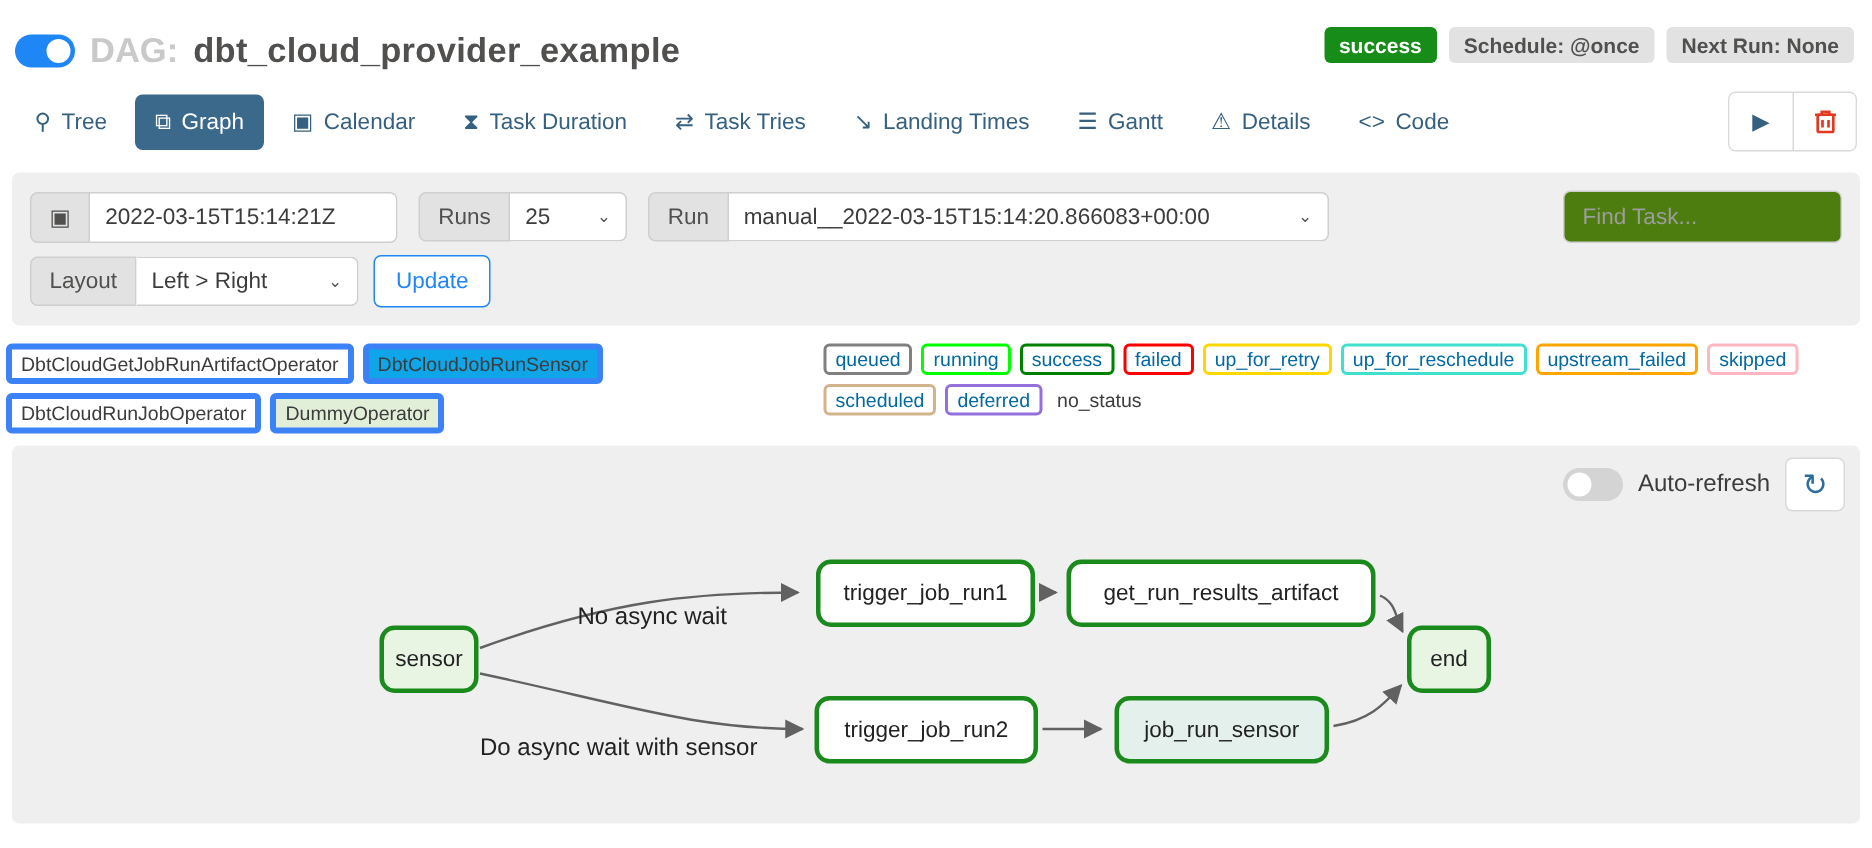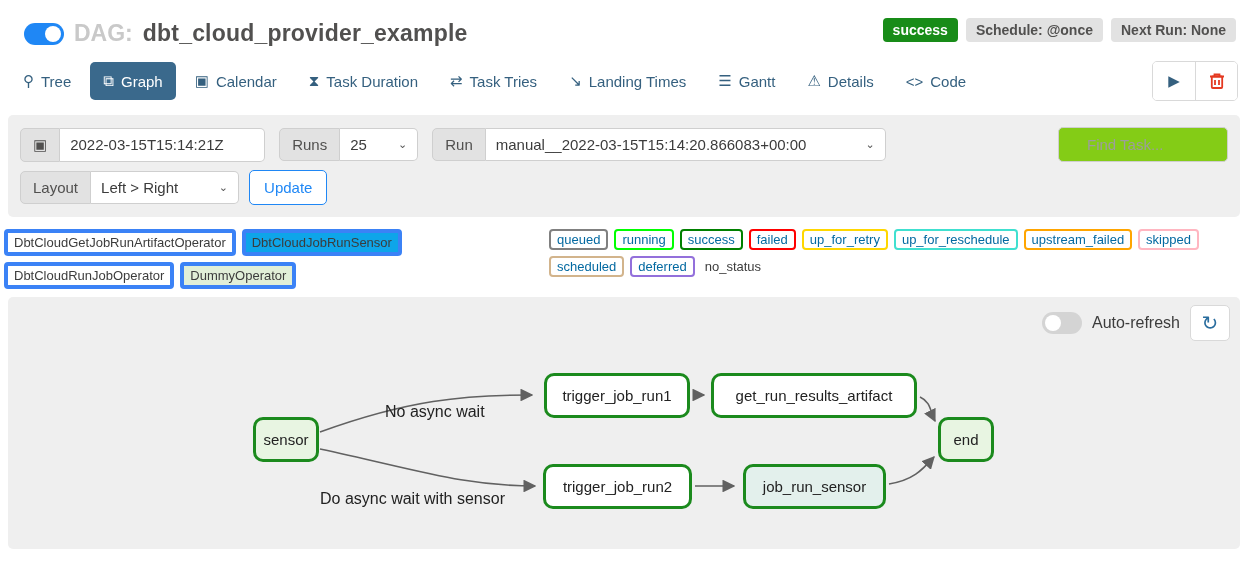--- a/index.html
+++ b/index.html
@@ -1,20 +1,20 @@
 <!DOCTYPE html>
 <html><head>
 <meta charset="utf-8">
 <style>
   * { box-sizing: border-box; }
   html,body { margin:0; padding:0; background:#fff; font-family:"Liberation Sans",sans-serif; color:#51504f; }
   .page { width:1248px; height:565px; position:relative; overflow:hidden; }
 
   
-  .header { display:flex; align-items:flex-start; justify-content:space-between; padding:12px 10px 4px 24px; }
+  .header { display:flex; align-items:flex-start; justify-content:space-between; padding:12px 10px 4px 10px; }
   .header-left { display:flex; align-items:center; gap:10px; padding-top:8px; }
   .toggle { width:40px; height:22px; border-radius:11px; position:relative; cursor:pointer; flex:0 0 auto; }
   .toggle.on { background:#1f87f5; }
   .toggle.off { background:#d4d4d4; }
   .toggle .knob { width:16px; height:16px; background:#fff; border-radius:50%; position:absolute; top:3px; }
   .toggle.on .knob { right:3px; }
   .toggle.off .knob { left:3px; }
   .dag-prefix { font-size:23px; font-weight:bold; color:#c9c9c9; }
   .dag-title { font-size:23px; font-weight:bold; color:#51504f; letter-spacing:.2px; }
   .header-badges { display:flex; gap:8px; padding:6px 2px 0 0; }
@@ -33,21 +33,21 @@
   .play-glyph { color:#35607f; font-size:15px; }
 
   
   .filter-panel { margin:2px 8px 10px 8px; background:#efefef; border-radius:5px; padding:12px; display:flex; flex-direction:column; gap:8px; }
   .frow { display:flex; align-items:center; gap:14px; }
   .igroup { display:flex; align-items:stretch; }
   .iaddon { background:#e2e2e2; border:1px solid #cfcfcf; padding:7px 12px; font-size:15px; color:#51504f; display:flex; align-items:center; border-radius:5px 0 0 5px; white-space:nowrap; }
   .itext { border:1px solid #cfcfcf; border-left:none; background:#fff; padding:7px 10px; font-size:15px; color:#3c3c3c; border-radius:0 5px 5px 0; font-family:"Liberation Sans",sans-serif; outline:none; }
   .fselect { border:1px solid #cfcfcf; border-left:none; background:#fff; padding:7px 10px; font-size:15px; color:#3c3c3c; border-radius:0 5px 5px 0; display:flex; align-items:center; justify-content:space-between; gap:10px; cursor:pointer; white-space:nowrap; }
   .chev { font-size:11px; color:#555; }
-  .find-task { margin-left:auto; border:1px solid #cfcfcf; border-radius:5px; background:#84cc16; padding:8px 28px; font-size:15px; width:170px; font-family:"Liberation Sans",sans-serif; outline:none; }
+  .find-task { margin-left:auto; border:1px solid #cfcfcf; border-radius:5px; background:#4d7c0f; padding:8px 12px; font-size:15px; width:186px; font-family:"Liberation Sans",sans-serif; outline:none; }
   .find-task::placeholder { color:#9d9d9d; }
   .update-btn { background:#fff; border:1px solid #1f87f5; color:#1f87f5; font-size:15px; padding:8px 14px; border-radius:5px; cursor:pointer; font-family:"Liberation Sans",sans-serif; }
 
   
   .legend { display:flex; align-items:flex-start; padding:2px 4px 8px 4px; }
   .ops { display:flex; flex-wrap:wrap; gap:6px; width:545px; }
   .stats { display:flex; flex-wrap:wrap; gap:6px; align-items:center; flex:1; }
   .op-badge { border:4px solid #3b82f6; border-radius:4px; background:#fff; padding:2px 6px; font-size:13px; color:#3c3c3c; white-space:nowrap; }
   .st-badge { border:2px solid #888; border-radius:4px; background:#fff; padding:1px 6px; font-size:13px; color:#0369a1; white-space:nowrap; }
   .no-status { font-size:13px; color:#3c3c3c; padding:0 4px; }

